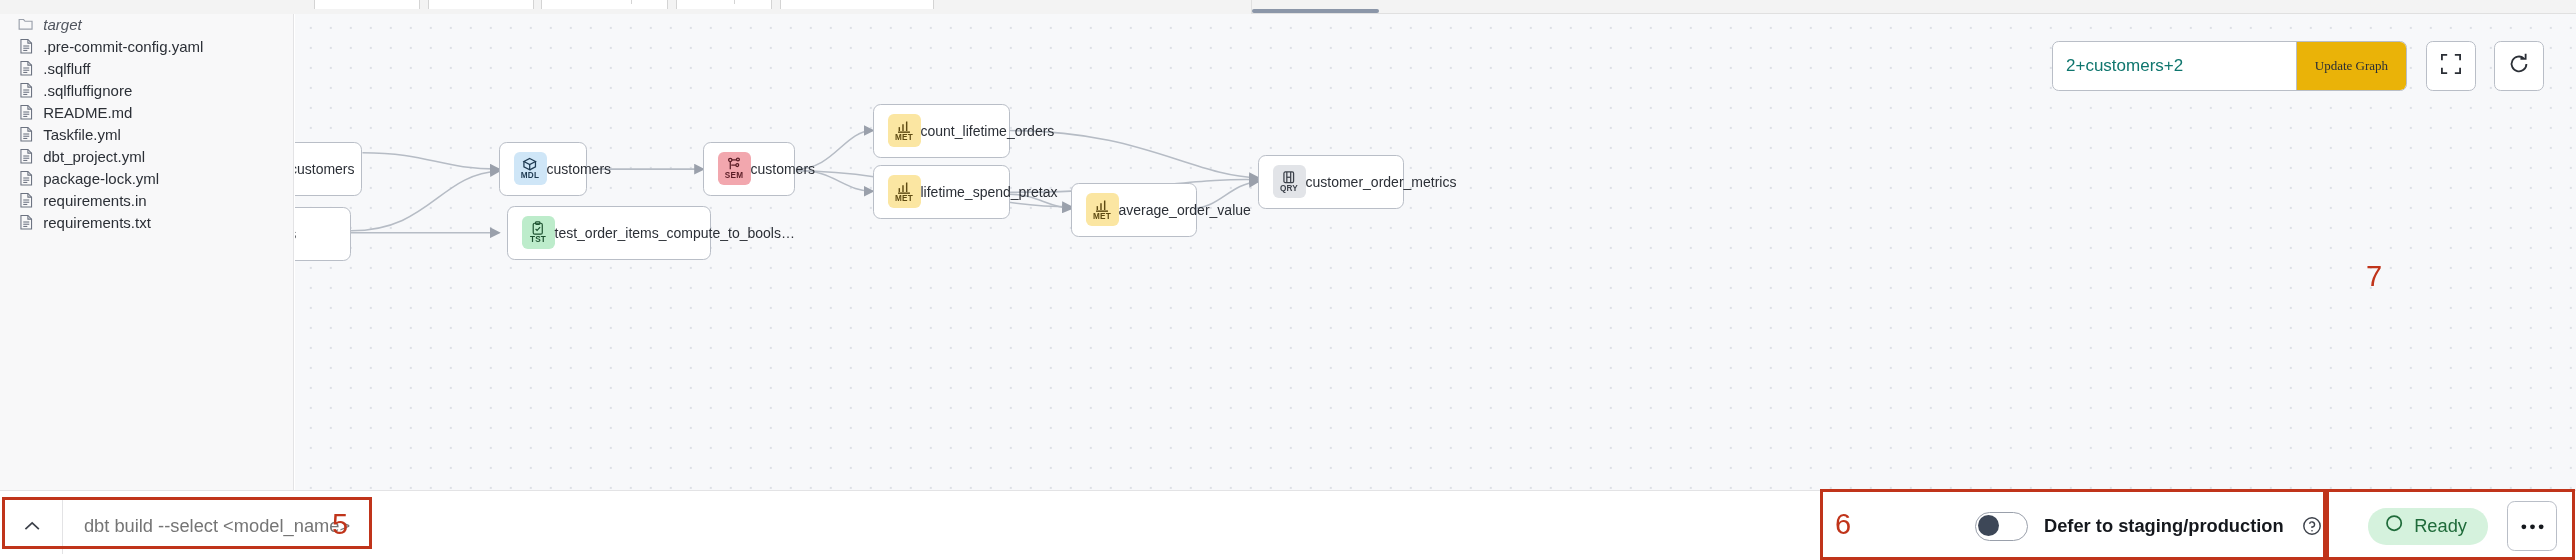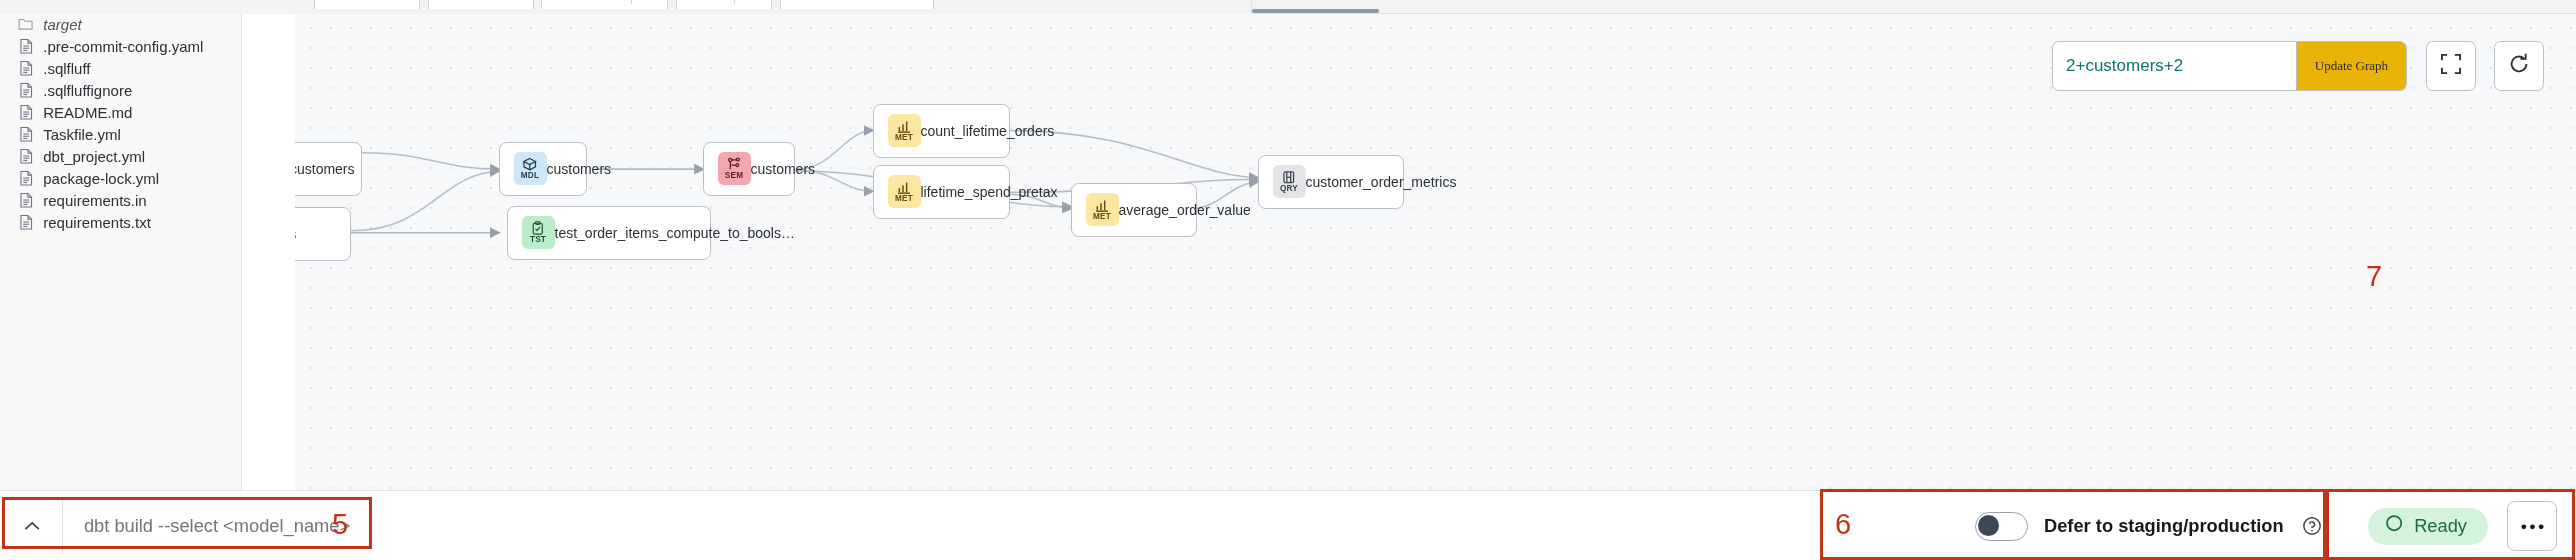--- a/index.html
+++ b/index.html
@@ -31,21 +31,21 @@
     position:absolute; top:-9.6px; width:1px; height:13.5px; background:#d4d4d4;
   }
   .active-tab-underline {
     position: absolute; top: 8.7px; height: 3.9px;
     background: #8b96a8; border-radius: 1.9px;
   }
 
   
   .explorer {
     position: absolute; left: 0; top: 13.5px;
-    width: 242px; height: 476px;
+    width: 294px; height: 476px;
     background: #f8f8f9;
     border-right: 1px solid #e3e3e5;
     padding-top: 0px;
     overflow: hidden;
   }
   .file-row {
     display: flex; align-items: center;
     height: 22px; padding-left: 17.3px;
     font-size: 15px; color: #2b2f36;
     white-space: nowrap;

